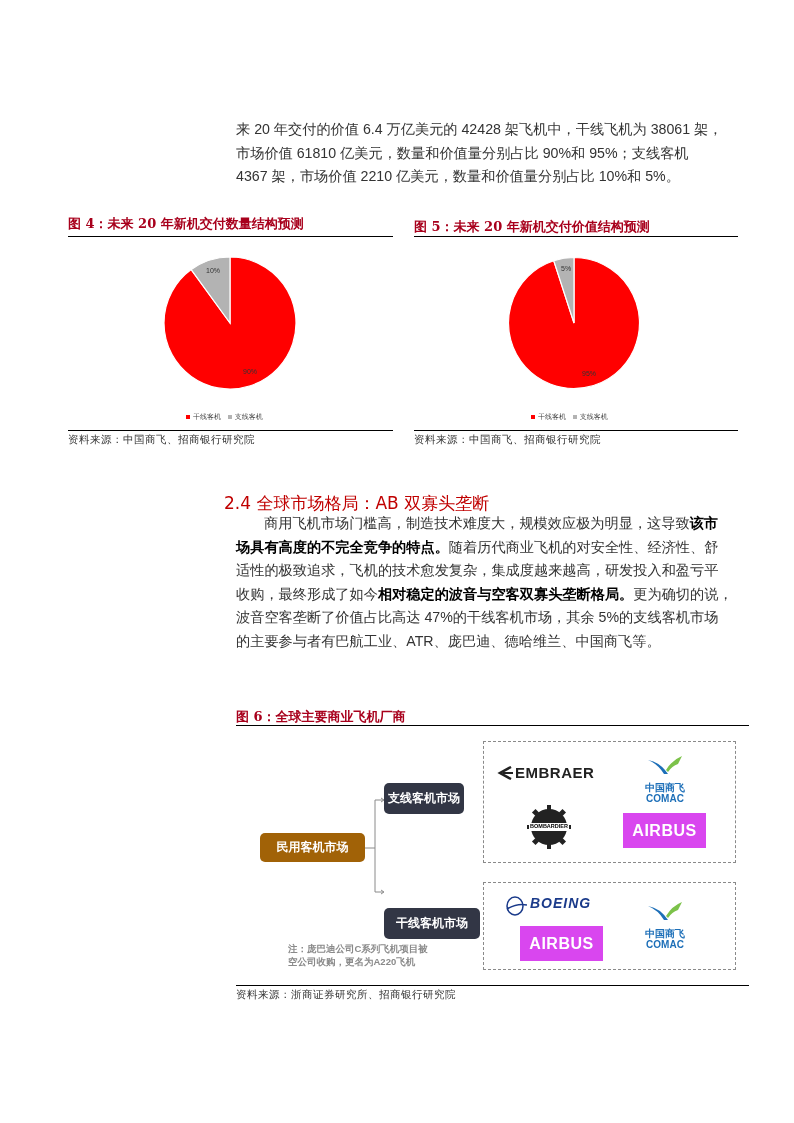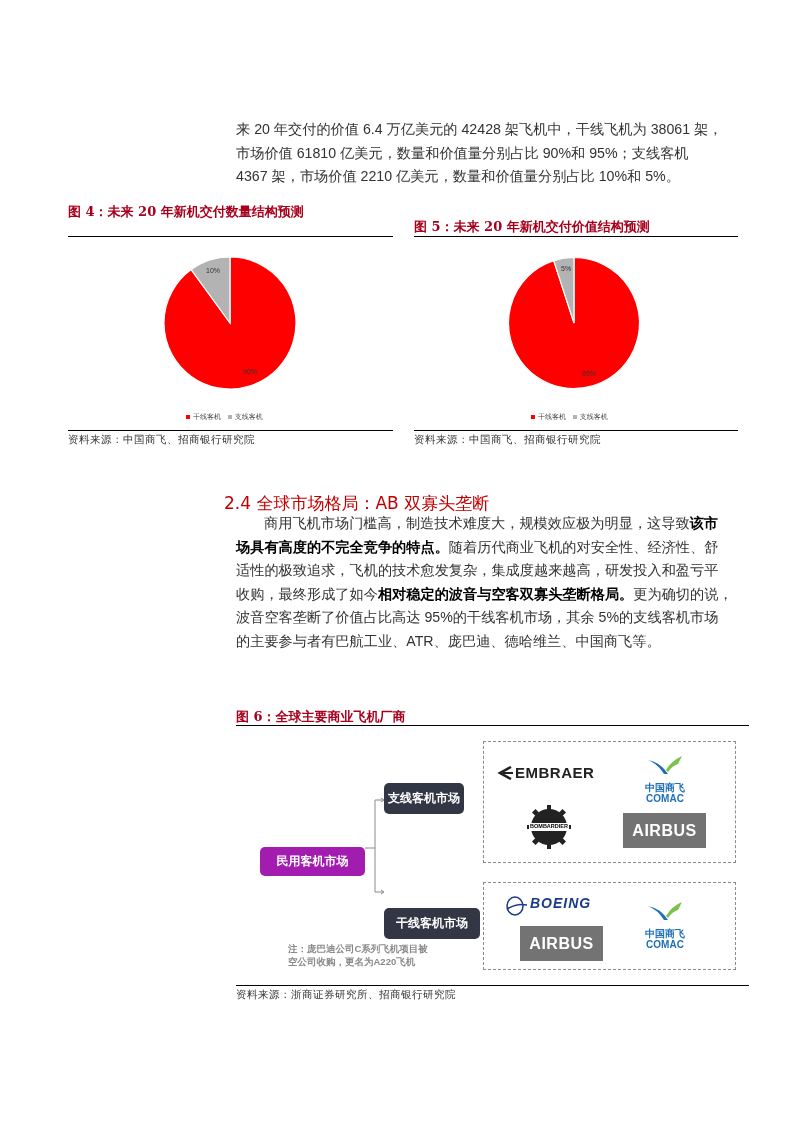--- a/index.html
+++ b/index.html
@@ -10,33 +10,33 @@
   .para .ind{display:inline-block;width:28px;}
   .fig-title{font-family:"DejaVu Serif",serif;font-weight:bold;font-size:13px;color:#a8001c;white-space:nowrap;}
   .rule{position:absolute;height:1px;background:#000;}
   .src{font-family:"DejaVu Serif",serif;font-size:10.5px;color:#333;white-space:nowrap;letter-spacing:0.5px;}
   .pie-label{font-size:7px;color:#333;position:absolute;}
   .legend{position:absolute;font-family:"DejaVu Serif",serif;font-size:7px;color:#444;white-space:nowrap;}
   .legend .sw{display:inline-block;width:4px;height:4px;margin-right:3px;vertical-align:middle;}
   .h2{font-family:"DejaVu Sans",sans-serif;font-size:17px;color:#c00000;white-space:nowrap;}
   .node{position:absolute;border-radius:5px;color:#fff;font-weight:bold;font-size:12px;display:flex;align-items:center;justify-content:center;}
   .dbox{position:absolute;border:1.5px dashed #8a8a8a;}
-  .airbus{position:absolute;background:#737373;color:#fff;font-weight:bold;font-size:16px;display:flex;align-items:center;justify-content:center;letter-spacing:0.5px;}
+  .airbus{position:absolute;background:#d946ef;color:#fff;font-weight:bold;font-size:16px;display:flex;align-items:center;justify-content:center;letter-spacing:0.5px;}
   .note{position:absolute;font-size:9.5px;color:#8a8a8a;font-weight:bold;line-height:13px;}
 </style>
 </head>
 <body>
 
 <div class="abs para" style="left:236px;top:118px;width:504px;">
   <div>来 20 年交付的价值 6.4 万亿美元的 42428 架飞机中，干线飞机为 38061 架，</div>
   <div>市场价值 61810 亿美元，数量和价值量分别占比 90%和 95%；支线客机</div>
   <div>4367 架，市场价值 2210 亿美元，数量和价值量分别占比 10%和 5%。</div>
 </div>
 
-<div class="abs fig-title" style="left:68px;top:203px;">图 4：未来 20 年新机交付数量结构预测</div>
+<div class="abs fig-title" style="left:68px;top:215px;">图 4：未来 20 年新机交付数量结构预测</div>
 <div class="rule" style="left:68px;top:236px;width:325px;"></div>
 <svg class="abs" style="left:150px;top:243px;" width="160" height="160" viewBox="0 0 160 160">
 
   <path d="M80,80 L80,14 A66,66 0 1,1 41.21,26.60 Z" fill="#ff0000" stroke="#fff" stroke-width="1.2"></path>
   <path d="M80,80 L41.21,26.60 A66,66 0 0,1 80,14 Z" fill="#b3b3b3" stroke="#fff" stroke-width="1.2"></path>
 </svg>
 <div class="pie-label" style="left:206px;top:267px;">10%</div>
 <div class="pie-label" style="left:243px;top:368px;">90%</div>
 <div class="legend" style="left:186px;top:412px;">
   <span class="sw" style="background:#ff0000;"></span><span>干线客机</span>
@@ -61,28 +61,28 @@
 <div class="rule" style="left:414px;top:430px;width:324px;"></div>
 <div class="abs src" style="left:414px;top:433px;">资料来源：中国商飞、招商银行研究院</div>
 
 <div class="abs h2" style="left:224px;top:492px;">2.4 全球市场格局：AB 双寡头垄断</div>
 
 <div class="abs para" style="left:236px;top:512px;width:504px;">
   <div><span class="ind"></span><span>商用飞机市场门槛高，制造技术难度大，规模效应极为明显，这导致</span><b>该市</b></div>
   <div><b>场具有高度的不完全竞争的特点。</b><span>随着历代商业飞机的对安全性、经济性、舒</span></div>
   <div>适性的极致追求，飞机的技术愈发复杂，集成度越来越高，研发投入和盈亏平</div>
   <div><span>收购，最终形成了如今</span><b>相对稳定的波音与空客双寡头垄断格局。</b><span>更为确切的说，</span></div>
-  <div>波音空客垄断了价值占比高达 95%的干线客机市场，其余 5%的支线客机市场</div>
+  <div>波音空客垄断了价值占比高达 47%的干线客机市场，其余 5%的支线客机市场</div>
   <div>的主要参与者有巴航工业、ATR、庞巴迪、德哈维兰、中国商飞等。</div>
 </div>
 
 <div class="abs fig-title" style="left:236px;top:708px;">图 6：全球主要商业飞机厂商</div>
 <div class="rule" style="left:236px;top:725px;width:513px;"></div>
 
-<div class="node" style="left:260px;top:833px;width:105px;height:29px;background:#a21caf;margin-top:14px;">民用客机市场</div>
+<div class="node" style="left:260px;top:833px;width:105px;height:29px;background:#a16207;">民用客机市场</div>
 <svg class="abs" style="left:365px;top:795px;" width="20" height="100" viewBox="0 0 20 100">
   <line x1="0" y1="53" x2="10" y2="53" stroke="#8a8a8a" stroke-width="1"></line>
   <line x1="10" y1="5" x2="10" y2="97" stroke="#8a8a8a" stroke-width="1"></line>
   <line x1="10" y1="5" x2="18" y2="5" stroke="#8a8a8a" stroke-width="1"></line>
   <line x1="10" y1="97" x2="18" y2="97" stroke="#8a8a8a" stroke-width="1"></line>
   <path d="M16,3 L19,5 L16,7" fill="none" stroke="#8a8a8a" stroke-width="1"></path>
   <path d="M16,95 L19,97 L16,99" fill="none" stroke="#8a8a8a" stroke-width="1"></path>
 </svg>
 <div class="node" style="left:384px;top:783px;width:80px;height:31px;background:#323645;">支线客机市场</div>
 <div class="node" style="left:384px;top:908px;width:96px;height:31px;background:#323645;">干线客机市场</div>

